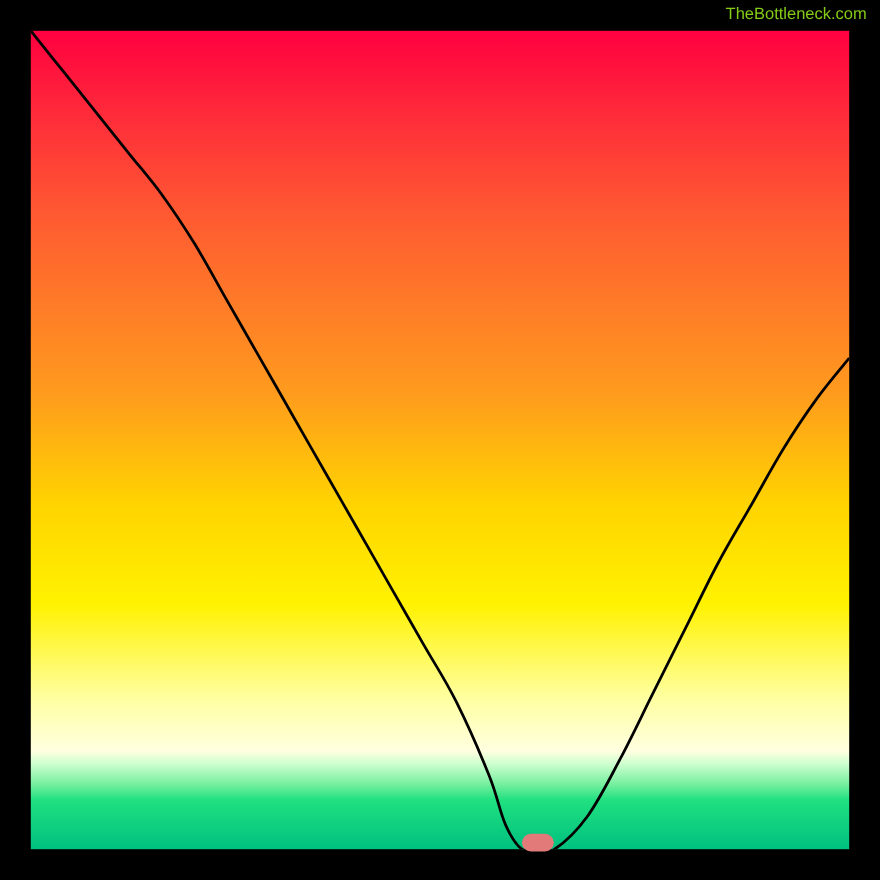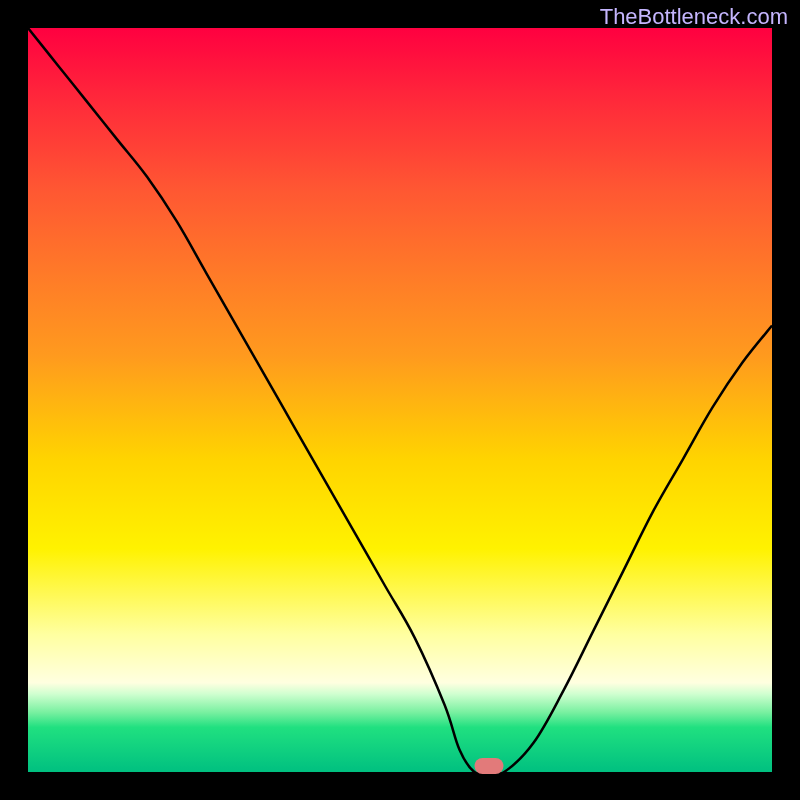--- a/index.html
+++ b/index.html
@@ -52,22 +52,22 @@
     height: 16px;
     border-radius: 9px;
     background: #e27a7a;
     transform: translate(-50%, -50%);
   }
   .watermark {
     position: absolute;
     top: 4px;
     right: 12px;
     font-family: Arial, Helvetica, sans-serif;
-    font-size: 22px;
-    color: #c4b5fd;
+    font-size: 15px;
+    color: #84cc16;
   }
 </style>
 </head>
 <body>
 
 <div class="chart-container">
   <div class="plot-area">
     <svg class="curve" viewBox="0 0 744 744" preserveAspectRatio="none">
       <path id="curve-path" fill="none" stroke-width="2.5" stroke="#000000" d="M 0 0 C 5.3568 6.696000000000008, 19.046400000000002 23.80800000000005, 29.76 37.200000000000045 C 40.473600000000005 50.59200000000004, 48.806400000000004 61.00799999999998, 59.52 74.39999999999998 C 70.2336 87.79199999999997, 78.5664 98.20800000000003, 89.28 111.60000000000002 C 99.9936 124.99200000000002, 108.3264 134.06879999999995, 119.04 148.79999999999995 C 129.7536 163.53119999999996, 138.08640000000003 176.03040000000004, 148.8 193.44000000000005 C 159.5136 210.84960000000007, 167.8464 226.7712, 178.56 245.51999999999998 C 189.27360000000002 264.2688, 197.6064 278.8512, 208.32000000000002 297.6 C 219.03360000000004 316.34880000000004, 227.36640000000003 330.9312, 238.08 349.68 C 248.7936 368.4288, 257.1264 383.0112, 267.84 401.76 C 278.55359999999996 420.5088, 286.88640000000004 435.09119999999996, 297.6 453.84 C 308.3136 472.5888, 316.6464 487.17119999999994, 327.36 505.91999999999996 C 338.0736 524.6687999999999, 346.4064 539.2512, 357.12 558 C 367.8336 576.7488, 376.1664 588.6528000000001, 386.88 610.08 C 397.5936 631.5072, 408.60480000000007 656.952, 416.64000000000004 677.04 C 424.6752 697.1279999999999, 426.1632 709.6271999999999, 431.52 721.68 C 436.87679999999995 733.7328, 441.04319999999996 739.9824, 446.4 744 C 451.7568 748.0176, 455.92319999999995 744, 461.28 744 C 466.6368 744, 468.1248 749.3568, 476.16 744 C 484.19520000000006 738.6432, 495.20640000000003 728.9712000000001, 505.92 714.24 C 516.6336 699.5088, 524.9663999999999 682.2479999999999, 535.68 662.16 C 546.3936 642.072, 554.7264 624.0672, 565.44 602.64 C 576.1536000000001 581.2128, 584.4864000000001 564.5472, 595.2 543.12 C 605.9136 521.6928, 614.2463999999999 503.688, 624.9599999999999 483.6 C 635.6736 463.51200000000006, 644.0064 450.26880000000006, 654.72 431.52000000000004 C 665.4336000000001 412.7712, 673.7664 396.8496, 684.48 379.44 C 695.1936000000001 362.0304, 703.5264 349.53119999999996, 714.24 334.79999999999995 C 724.9536 320.06879999999995, 738.6432 304.296, 744 297.6"></path>
     </svg>

